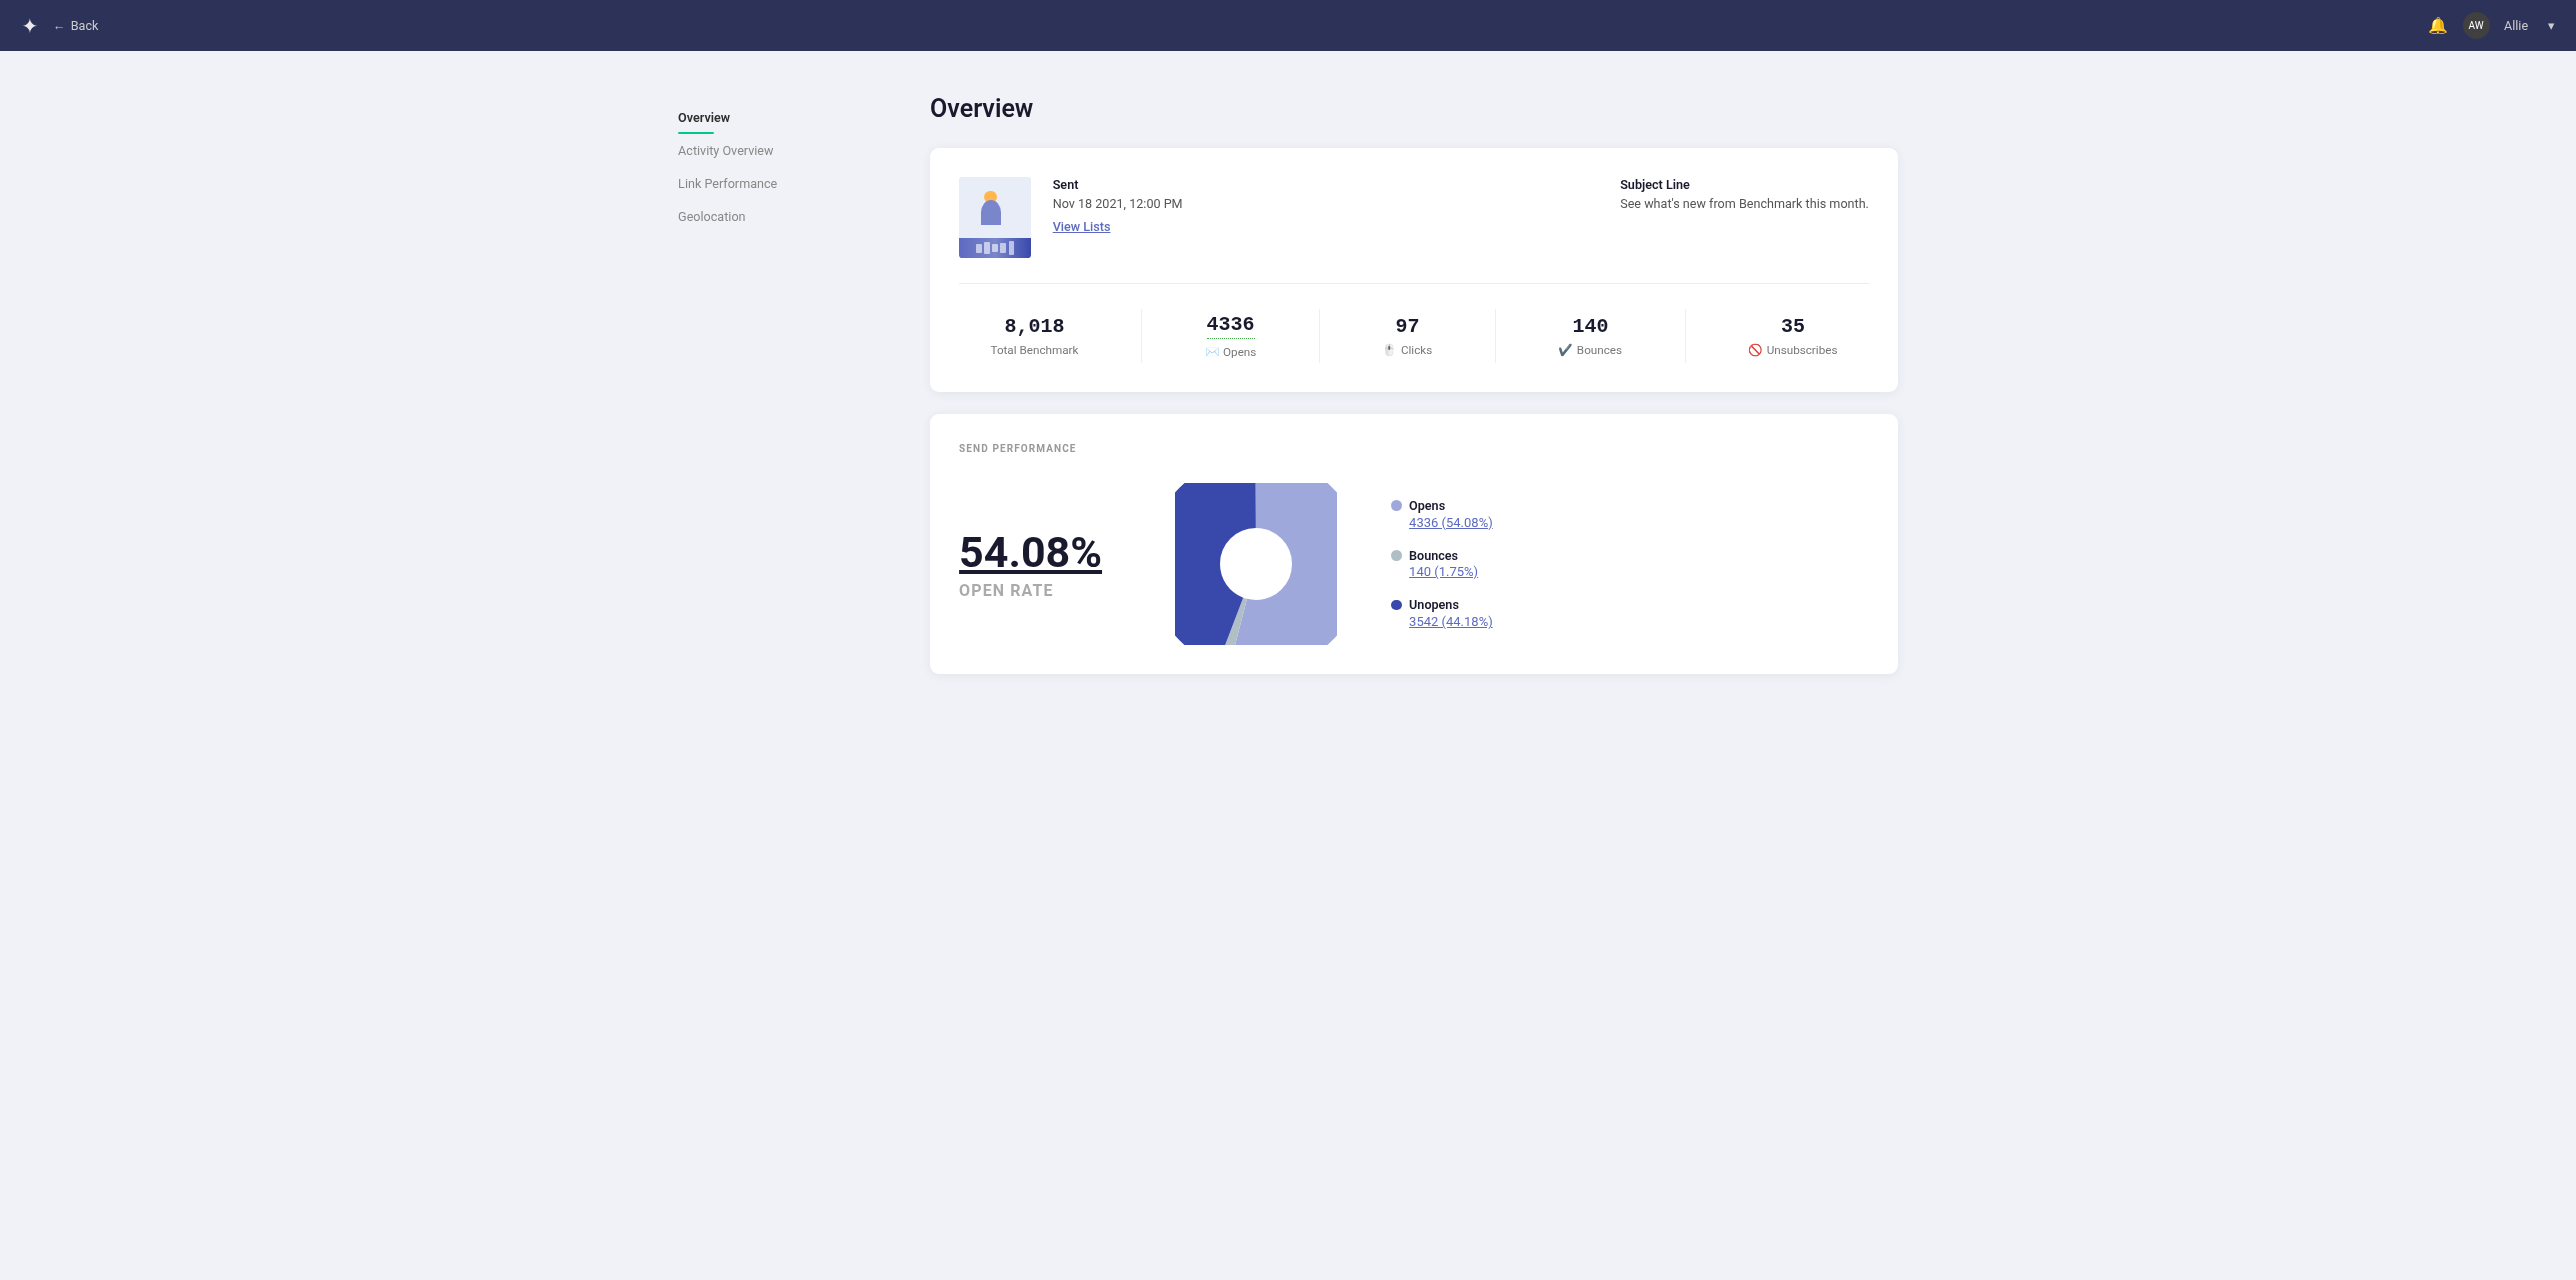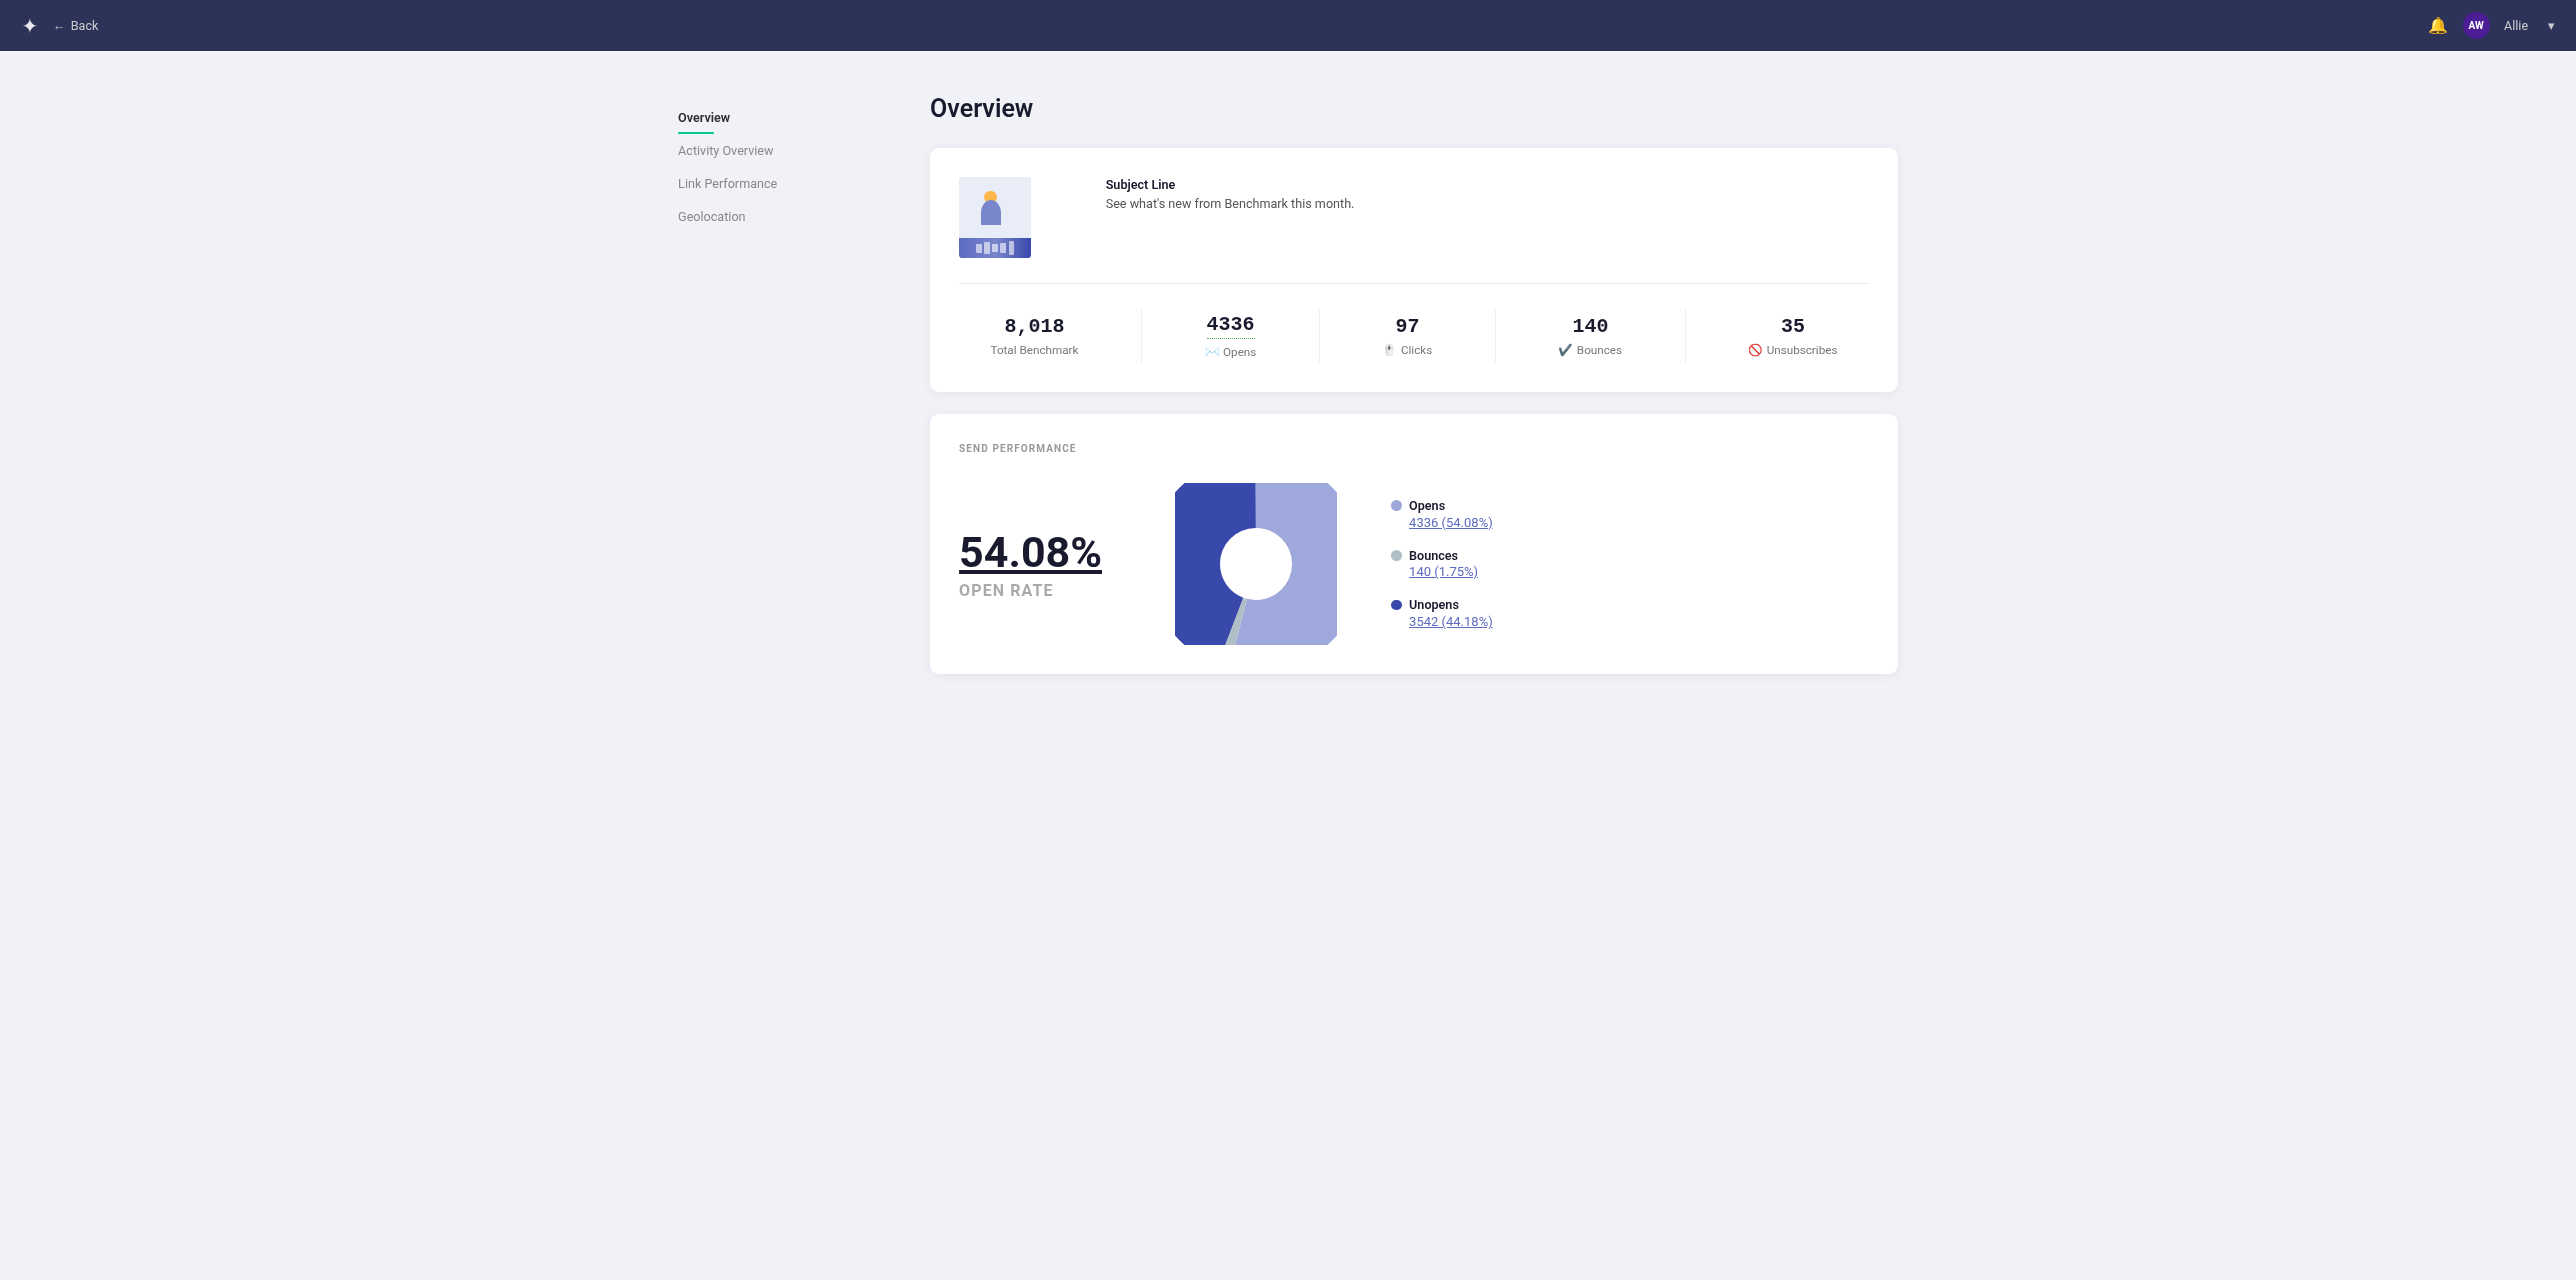--- a/index.html
+++ b/index.html
@@ -13,22 +13,22 @@
       align-items: center;
       padding: 0 21.6px;
       justify-content: space-between;
     }
     .topnav-left { display: flex; align-items: center; gap: 14.4px; }
     .topnav-logo { color: #fff; font-size: 20px; opacity: 0.9; }
     .topnav-back { color: #ccc; font-size: 12.6px; display: flex; align-items: center; gap: 5.4px; cursor: pointer; text-decoration: none; }
     .topnav-right { display: flex; align-items: center; gap: 14.4px; }
     .topnav-bell { color: #ccc; font-size: 16px; cursor: pointer; }
     .topnav-avatar {
-      width: 27px; height: 27px; border-radius: 50%; background: #4c1d95;
-      color: #fff; font-size: 10px; font-weight: 700;
+      width: 27px; height: 27px; border-radius: 50%; background: #404040;
+      color: #fff; font-size: 10px; font-weight: 400;
       display: flex; align-items: center; justify-content: center;
     }
     .topnav-username { color: #ccc; font-size: 12.6px; cursor: pointer; display: flex; align-items: center; gap: 20px; }
 
     
     .page-layout {
       display: flex;
       max-width: 1263px;
       margin: 0 auto;
       padding: 43px 21.6px;
@@ -259,20 +259,25 @@
           </div>
           <div class="thumb-bottom">
             <div class="thumb-bar" style="height:9px"></div>
             <div class="thumb-bar" style="height:12.6px"></div>
             <div class="thumb-bar" style="height:7.2px"></div>
             <div class="thumb-bar" style="height:10.8px"></div>
             <div class="thumb-bar" style="height:14.4px"></div>
           </div>
         </div>
 
+        <div class="email-meta">
+          <div class="email-meta-label">Sent</div>
+          <div class="email-meta-date">Nov 18 2021, 12:00 PM</div>
+          <a class="view-lists-link">View Lists</a>
+        </div>
 
         <div class="email-subject">
           <div class="subject-label">Subject Line</div>
           <div class="subject-text">See what's new from Benchmark this month.</div>
         </div>
       </div>
 
       <div class="stats-row">
         <div class="stat-item">
           <div class="stat-value">8,018</div>

